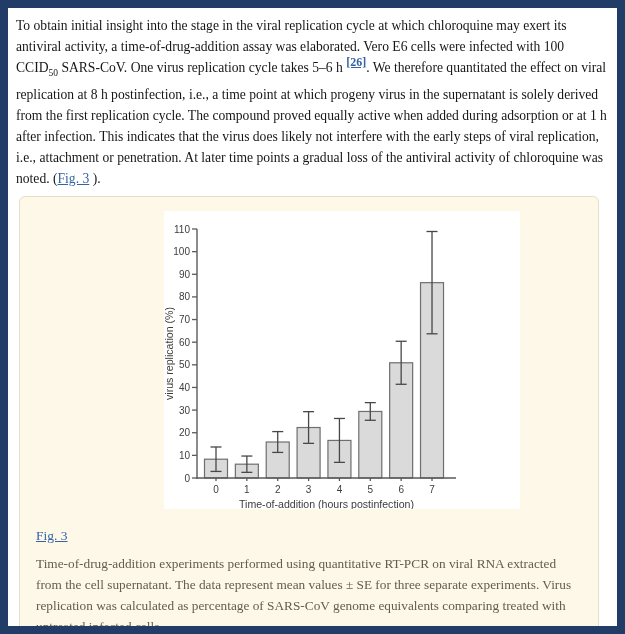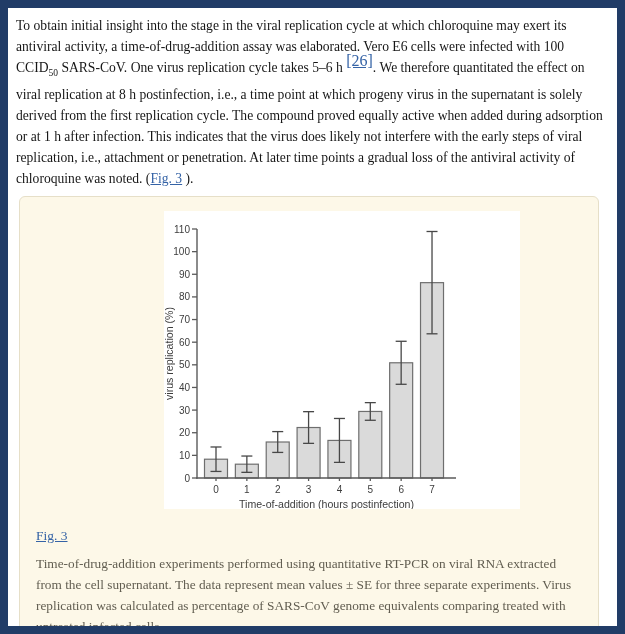--- a/index.html
+++ b/index.html
@@ -12,21 +12,21 @@
     overflow: hidden;
     position: relative;
   }
   .para {
     margin: 0; padding: 7px 8px 0 8px;
     font-size: 13.6px; line-height: 21px;
     color: #161616;
     text-align: left;
   }
   .para sub { font-size: 9.5px; }
-  .ref-sup { font-size: 16px; vertical-align: super; line-height: 0; }
+  .ref-sup { font-size: 12px; vertical-align: super; line-height: 0; font-weight: bold; }
   a.link {
     color: #3563a6; text-decoration: underline; cursor: pointer;
   }
   .panel {
     margin: 7px 18px 0 11px;
     background: #fdf8e8;
     border: 1px solid #e6dfc8;
     border-radius: 6px;
     padding: 14px 16px 14px 16px;
     height: 436px;

